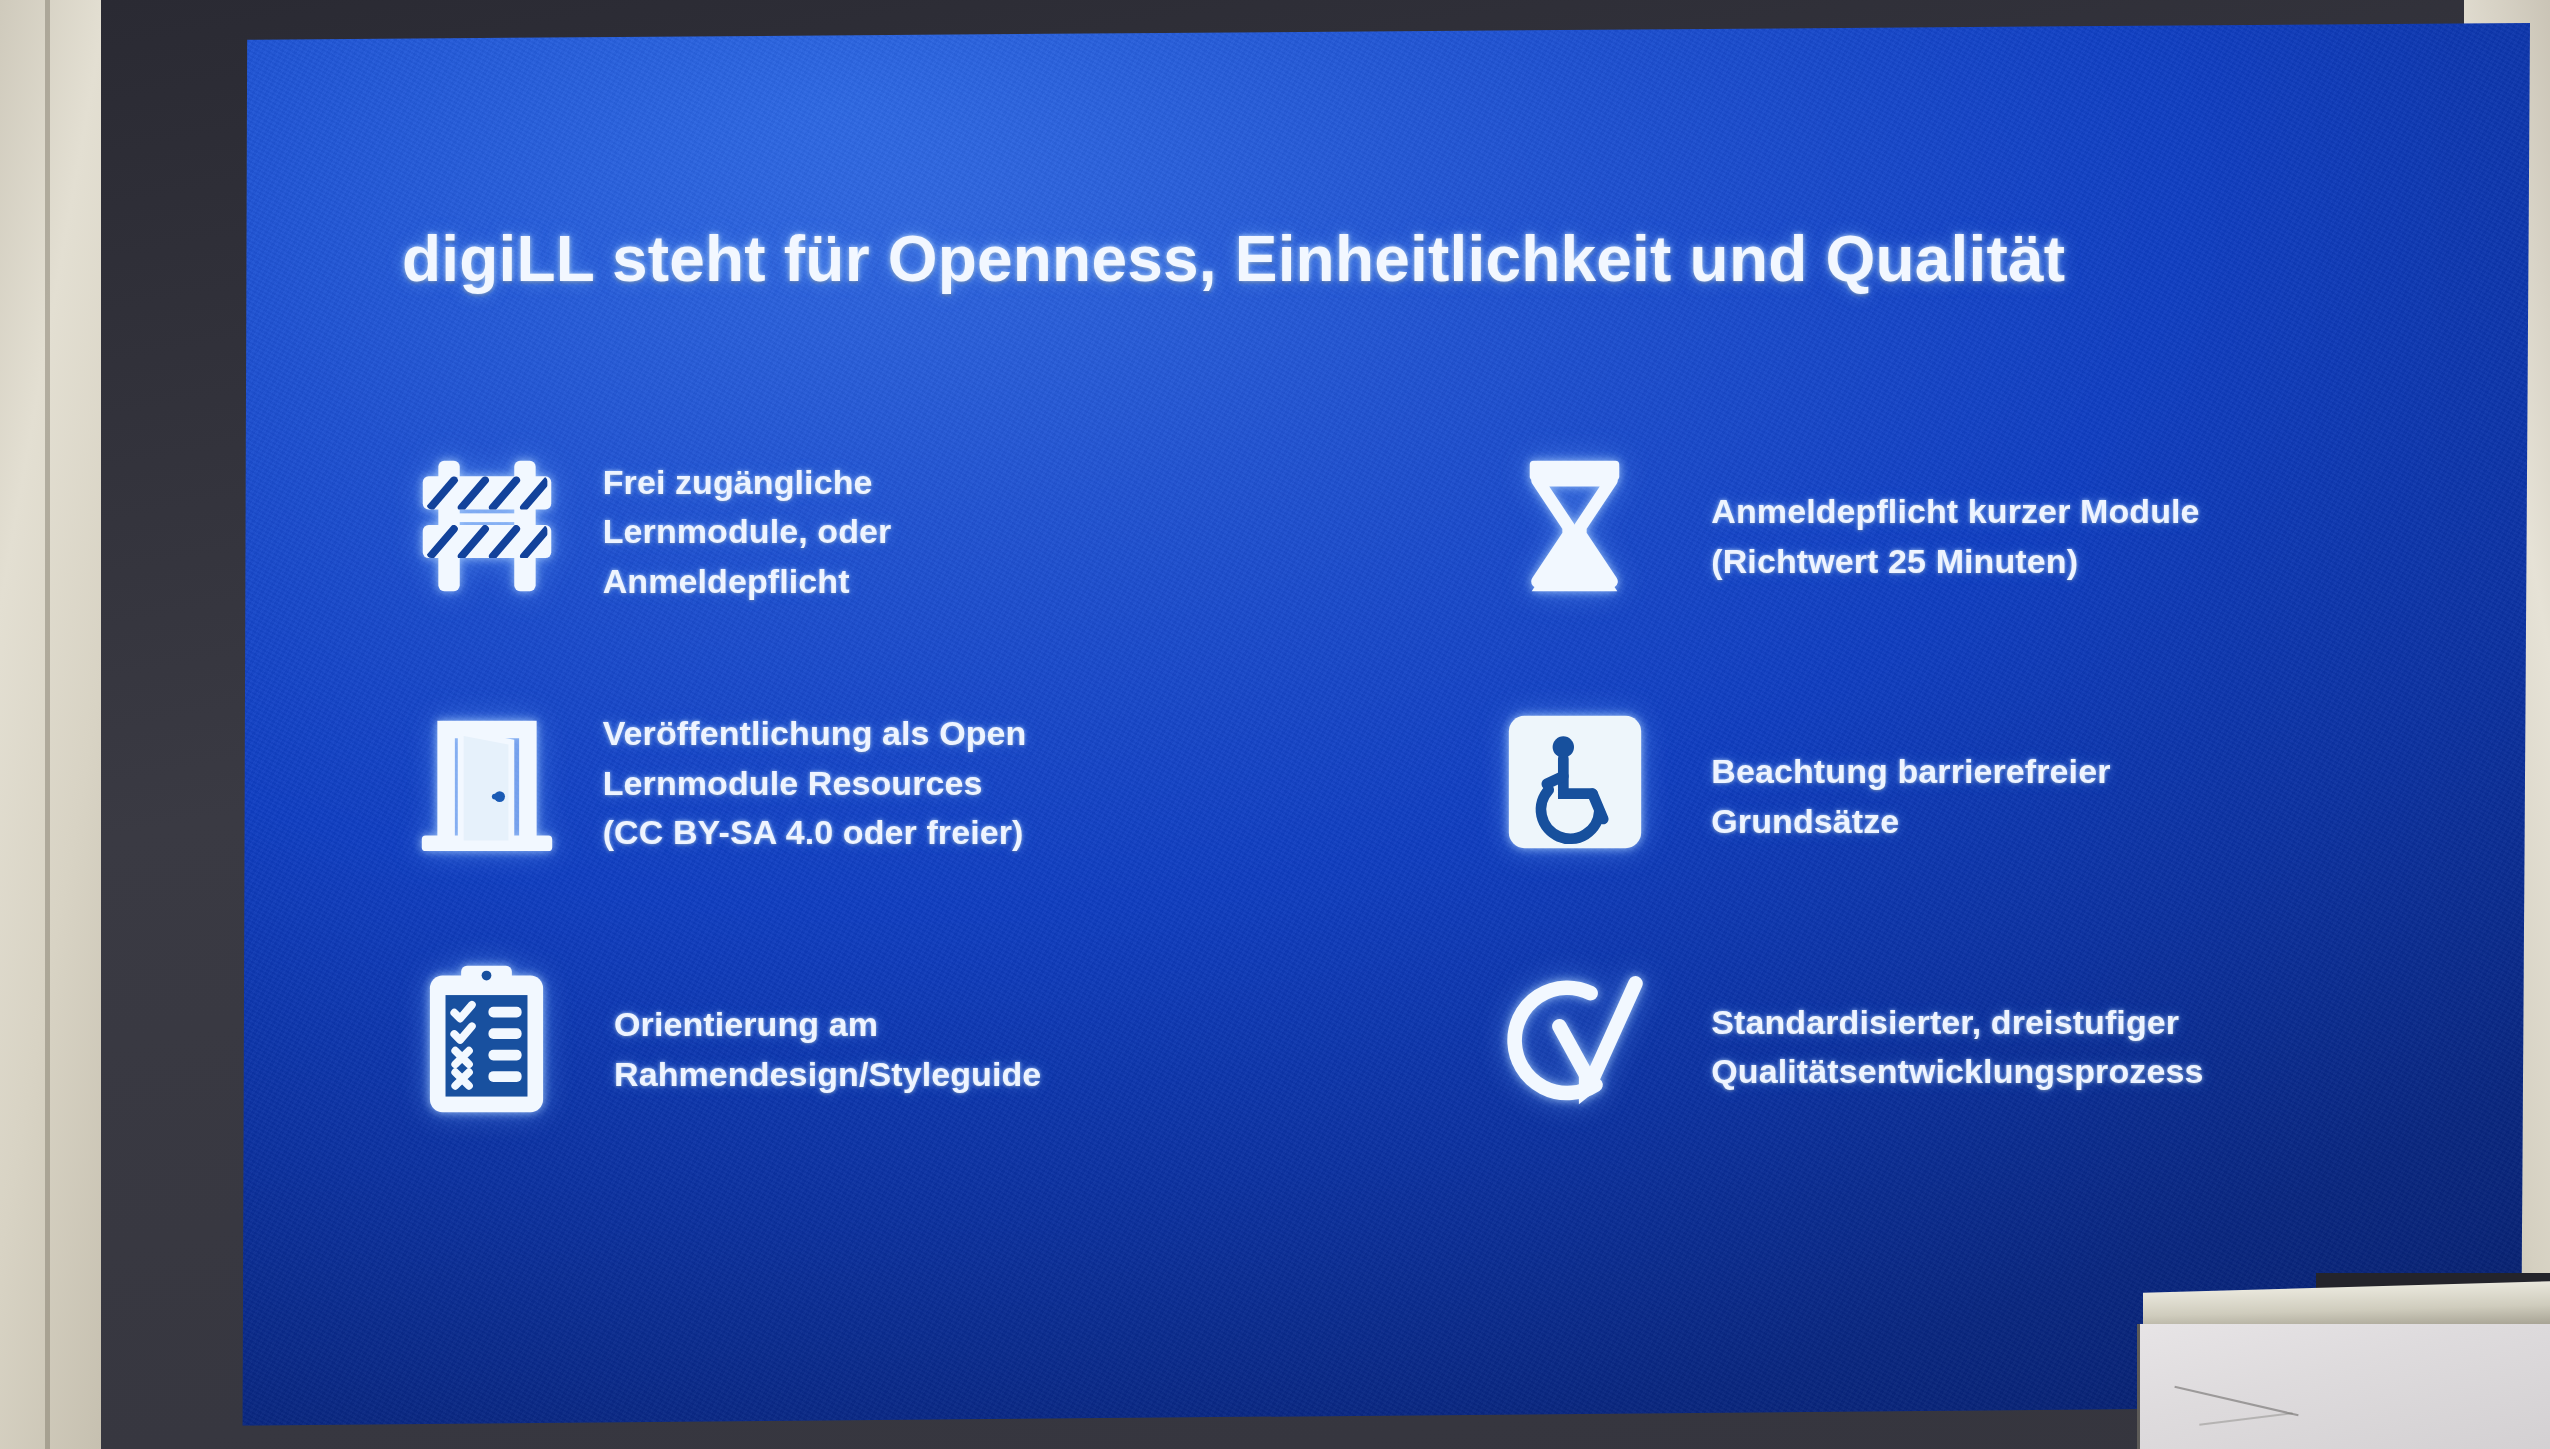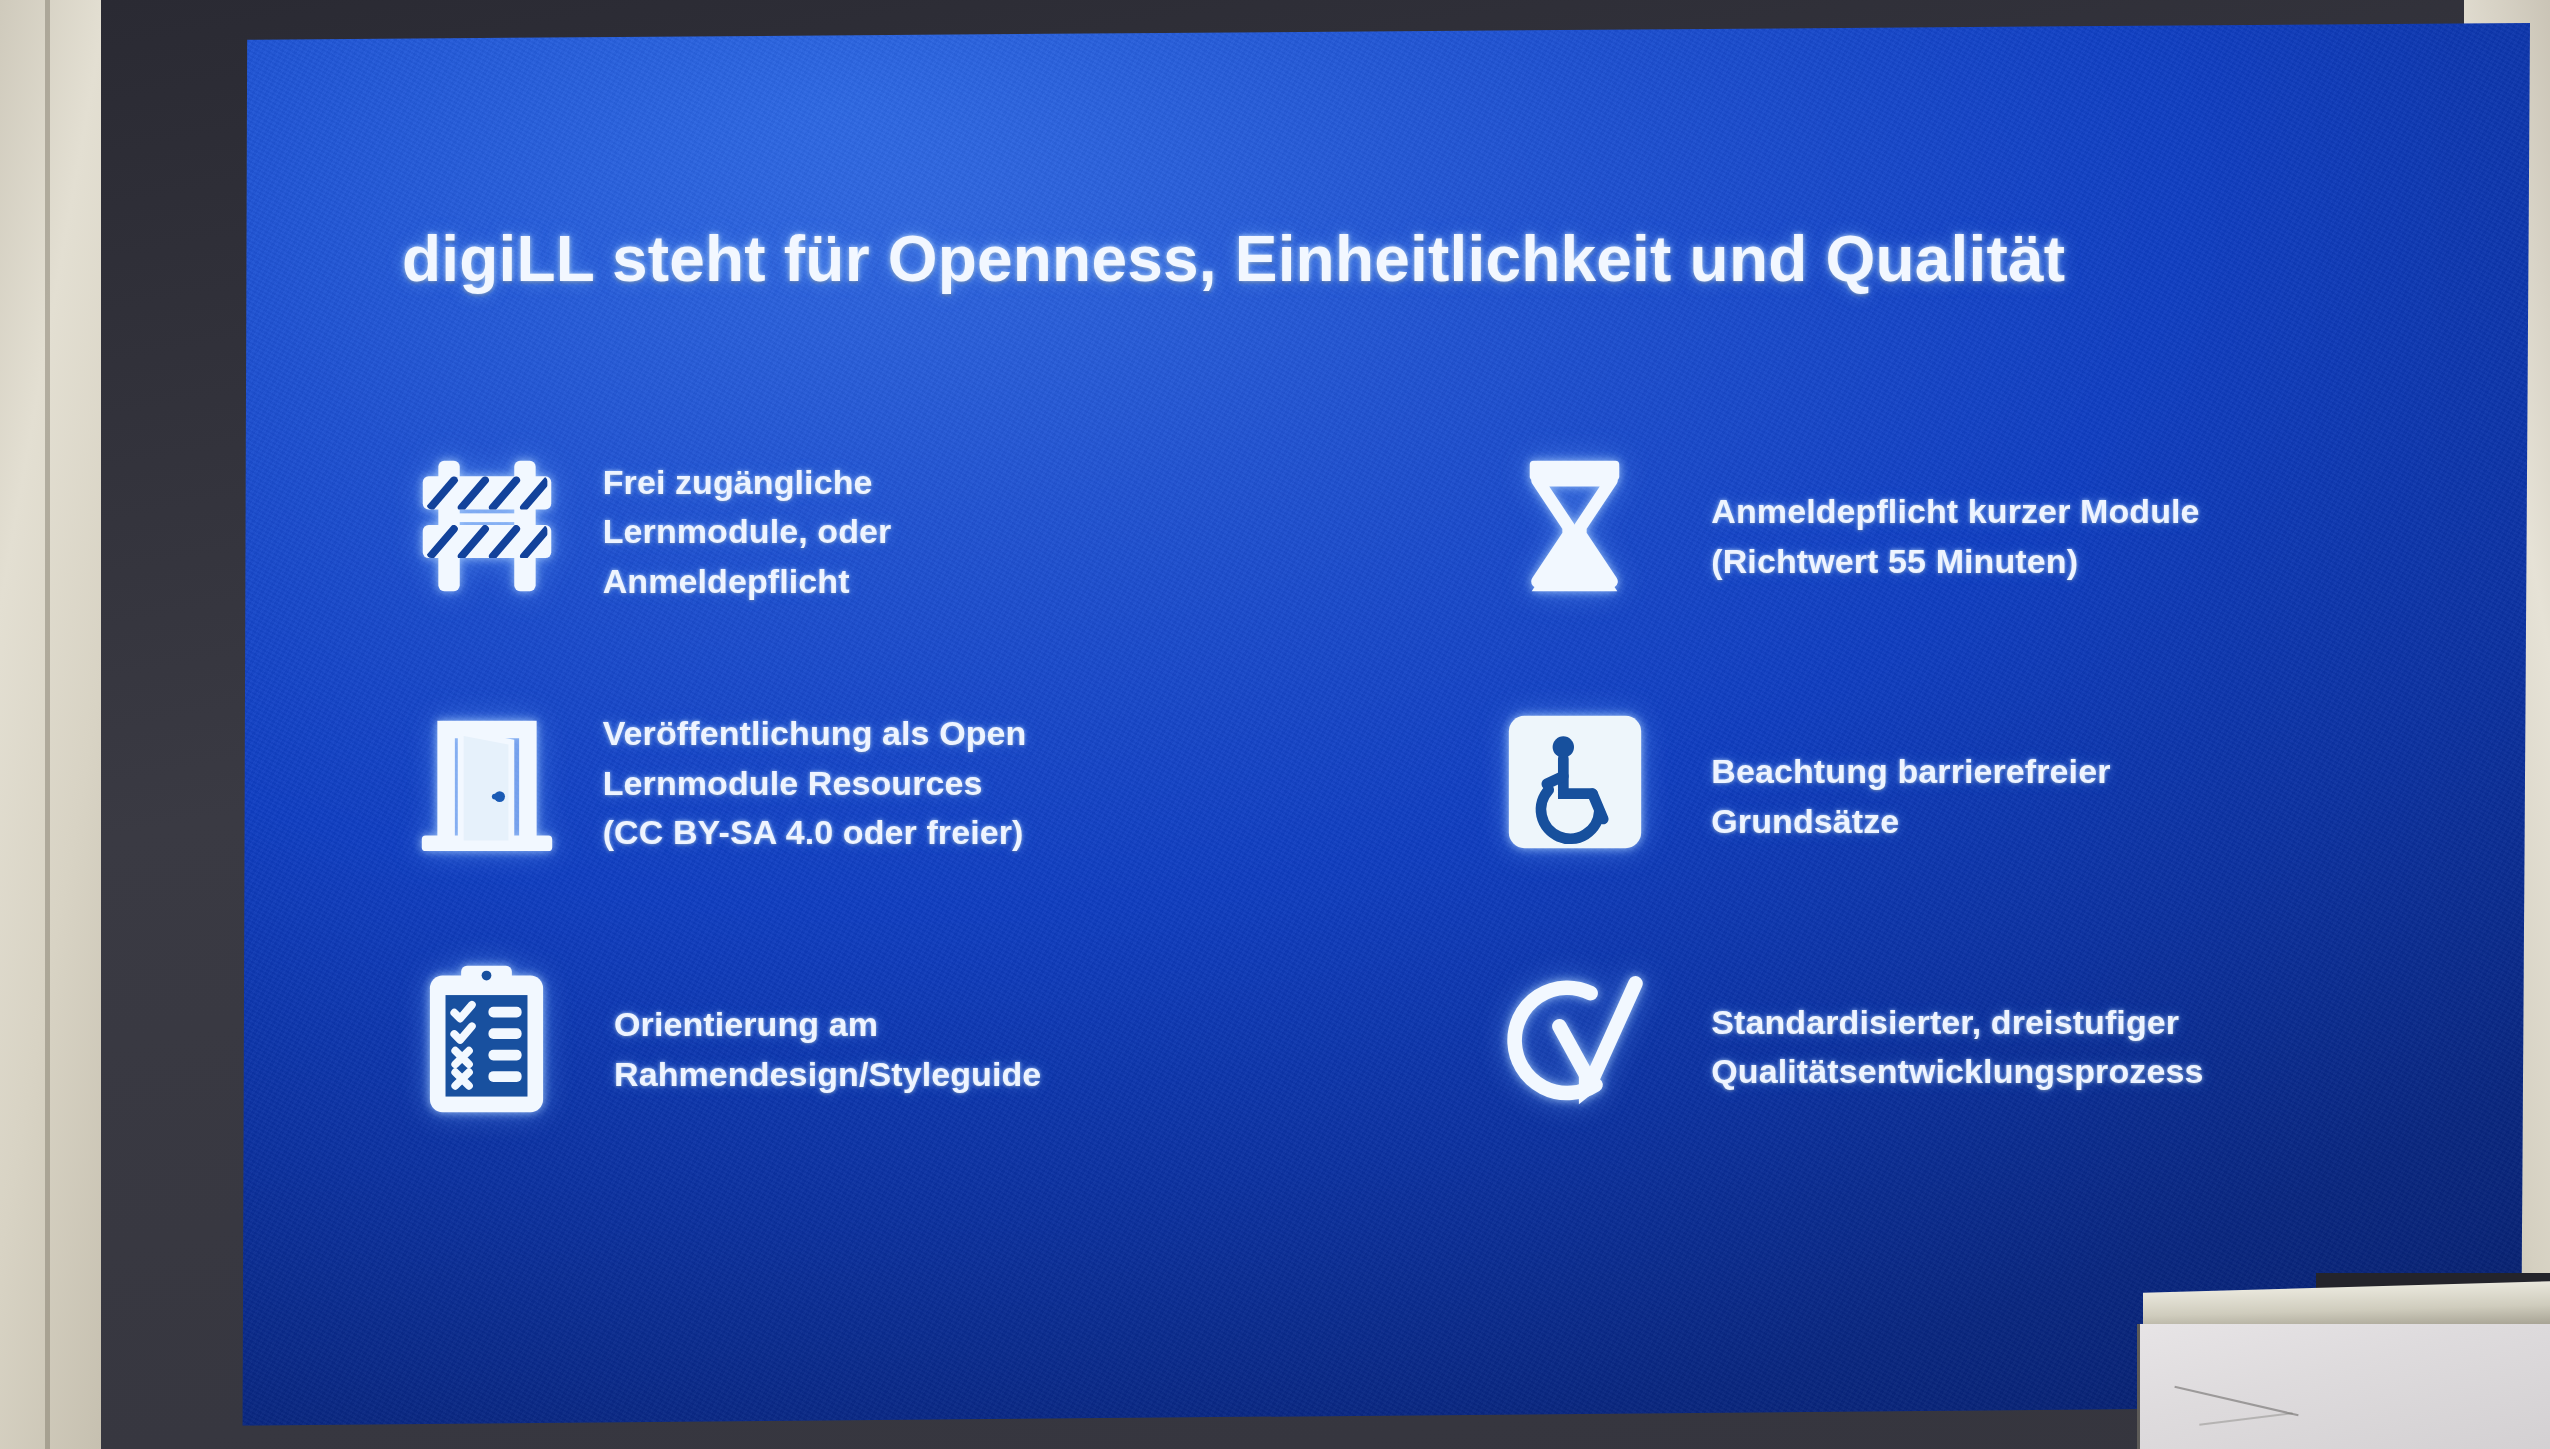--- a/index.html
+++ b/index.html
@@ -273,21 +273,21 @@
 
                 <path d="M22 28 L98 28 L66 76 L66 84 L98 132 L22 132 L54 84 L54 76 Z" fill="none" stroke="#f2f8ff" stroke-width="13" stroke-linejoin="round"></path>
 
                 <path d="M57 86 L63 86 L94 130 L26 130 Z" fill="#f2f8ff"></path>
 
                 <path d="M16 142 L104 142 L96 130 L24 130 Z" fill="#f2f8ff"></path>
               </svg>
             </div>
             <div class="cell-text">
               <div>Anmeldepflicht kurzer Module</div>
-              <div>(Richtwert 55 Minuten)</div>
+              <div>(Richtwert 25 Minuten)</div>
             </div>
           </div>
 
           <div class="cell col-left r2">
             <div class="icon-wrap">
               <svg width="146" height="151" viewBox="0 0 150 155" aria-hidden="true">
 
                 <path d="M24 14 L126 14 L126 140 L108 140 L108 32 L42 32 L42 140 L24 140 Z" fill="#f2f8ff"></path>
 
                 <rect x="8" y="132" width="134" height="16" rx="4" fill="#f2f8ff"></rect>

